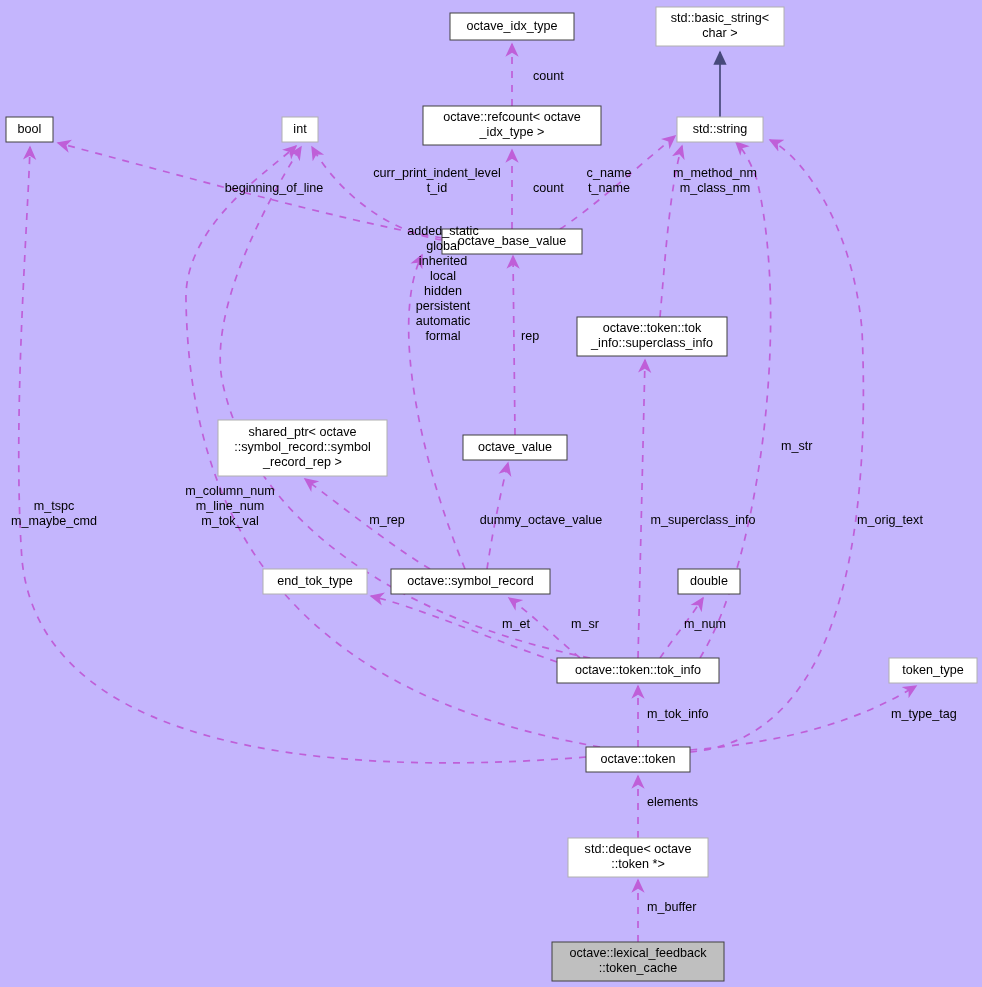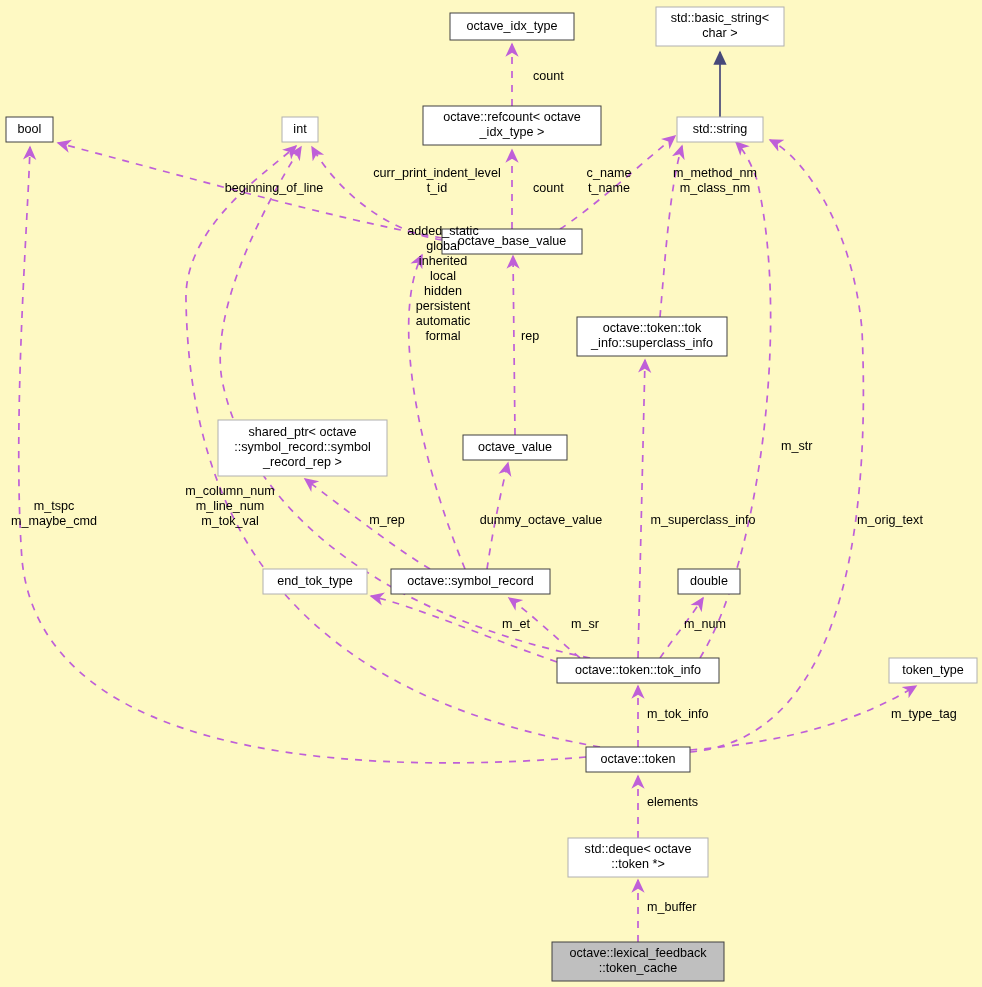--- a/index.html
+++ b/index.html
@@ -4,21 +4,21 @@
 <style>
   html, body {
     margin: 0;
     padding: 0;
     background: #ffffff;
   }
   #diagram-root {
     position: relative;
     width: 982px;
     height: 987px;
-    background: #fef9c3;
+    background: #c4b5fd;
     font-family: "Liberation Sans", sans-serif;
     overflow: hidden;
   }
   svg#graph {
     position: absolute;
     left: 0;
     top: 0;
     width: 982px;
     height: 987px;
     display: block;

